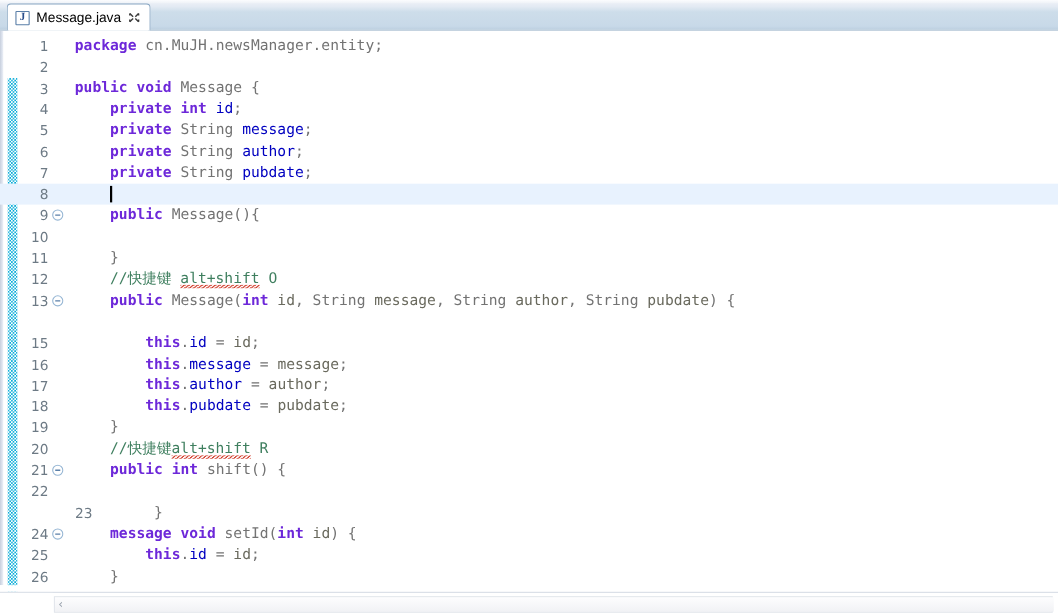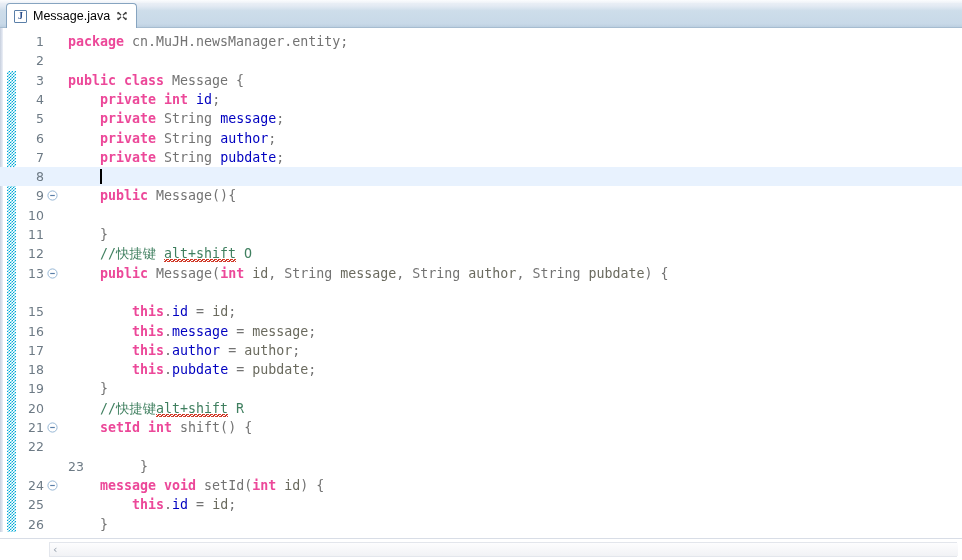--- a/index.html
+++ b/index.html
@@ -162,21 +162,21 @@
     left: 68px;
     top: 0;
     font-family: "DejaVu Sans Mono", monospace;
     font-size: 13.3px;
     line-height: 19.3px;
     color: #000000;
     white-space: pre;
   }
 
   
-  .kw   { color: #ec4899; font-weight: bold; margin-top: 16px; }
+  .kw   { color: #6d28d9; font-weight: bold; margin-top: 16px; }
   .fld  { color: #0000c0; }
   .prm  { color: #6a6a5e; }
   .cmt  { color: #3f7f5f; }
   .plain{ color: #737373; }
   .sq   { position: relative; }
   .sq::after {
     content: "";
     position: absolute;
     left: 0; right: 0; bottom: -1px;
     height: 3px;
@@ -274,21 +274,21 @@
         <div class="row" style="top: 4px;">
           <div class="lineno">1</div>
           <div class="code"><span class="kw">package </span><span class="plain">cn.MuJH.newsManager.entity;</span></div>
         </div>
         <div class="row" style="top: 23.3px;">
           <div class="lineno">2</div>
           <div class="code"></div>
         </div>
         <div class="row" style="top: 42.6px;">
           <div class="lineno">3</div>
-          <div class="code"><span class="kw">public class </span><span class="plain">Message {</span></div>
+          <div class="code"><span class="kw">public void </span><span class="plain">Message {</span></div>
         </div>
         <div class="row" style="top: 61.9px;">
           <div class="lineno">4</div>
           <div class="code"><span class="plain">    </span><span class="kw">private int </span><span class="fld">id</span><span class="plain">;</span></div>
         </div>
         <div class="row" style="top: 81.2px;">
           <div class="lineno">5</div>
           <div class="code"><span class="plain">    </span><span class="kw">private </span><span class="plain">String </span><span class="fld">message</span><span class="plain">;</span></div>
         </div>
         <div class="row" style="top: 100.5px;">
@@ -360,21 +360,21 @@
           <div class="code"><span class="cmt">    //快捷键</span><span class="cmt sq">alt+shift</span><span class="cmt"> R</span></div>
         </div>
         <div class="row" style="top: 390px;">
           <div class="lineno">21</div>
           <div class="fold">
             <svg width="11" height="11" viewBox="0 0 11 11">
               <circle cx="5.5" cy="5.5" r="4.6" fill="#ffffff" stroke="#96b6d4" stroke-width="1"></circle>
               <path d="M3.2 5.5 H7.8" stroke="#5a7fa8" stroke-width="1.2"></path>
             </svg>
           </div>
-          <div class="code"><span class="plain">    </span><span class="kw">setId int </span><span class="plain">shift() {</span></div>
+          <div class="code"><span class="plain">    </span><span class="kw">public int </span><span class="plain">shift() {</span></div>
         </div>
         <div class="row" style="top: 409.3px;">
           <div class="lineno">22</div>
         </div>
         <div class="row" style="top: 428.6px; margin-left: 40px;">
           <div class="lineno">23</div>
           <div class="code"><span class="plain">    }</span></div>
         </div>
         <div class="row" style="top: 447.9px;">
           <div class="lineno">24</div>

